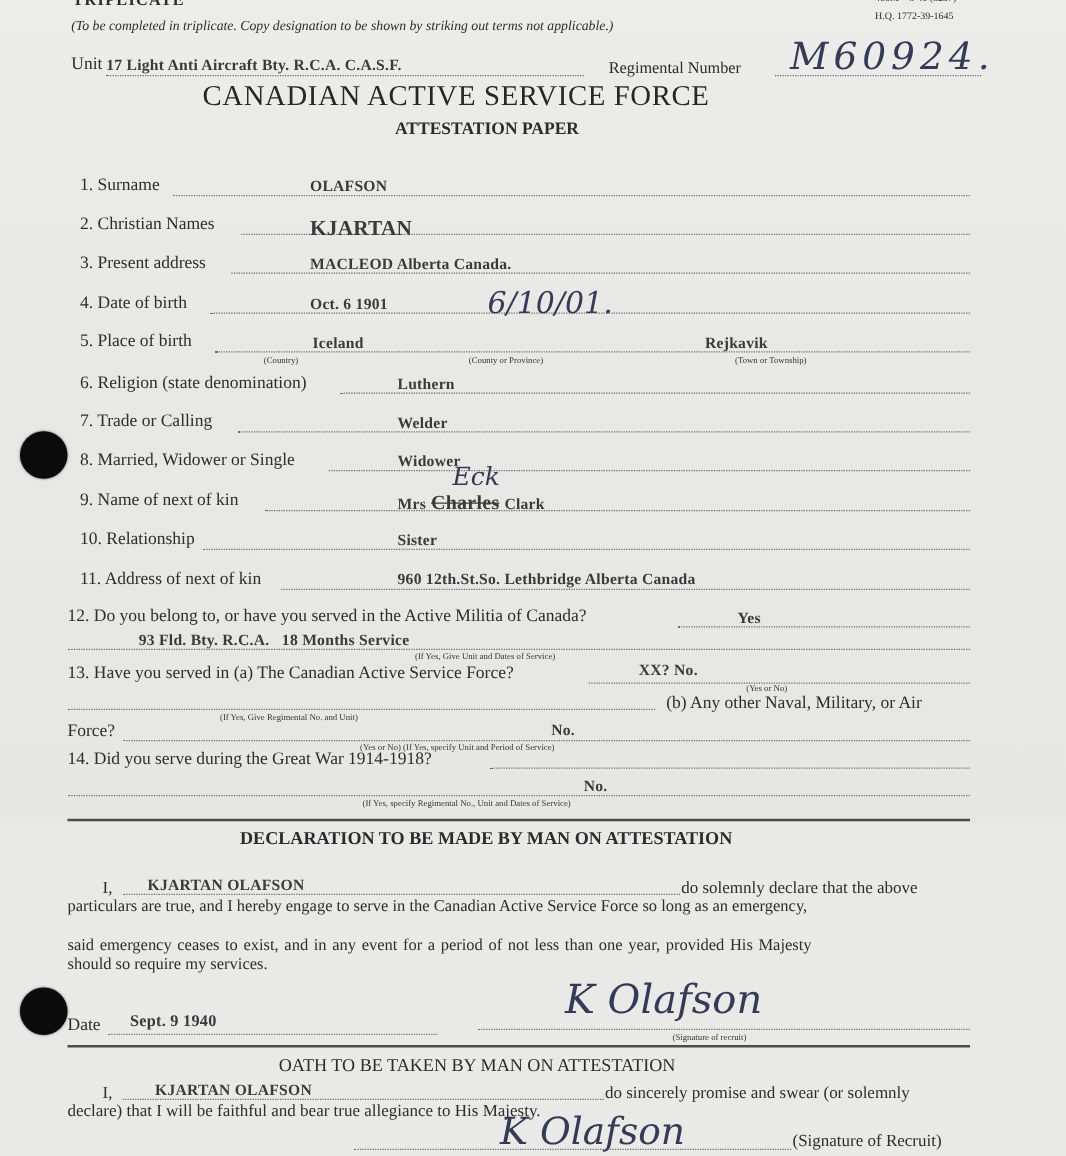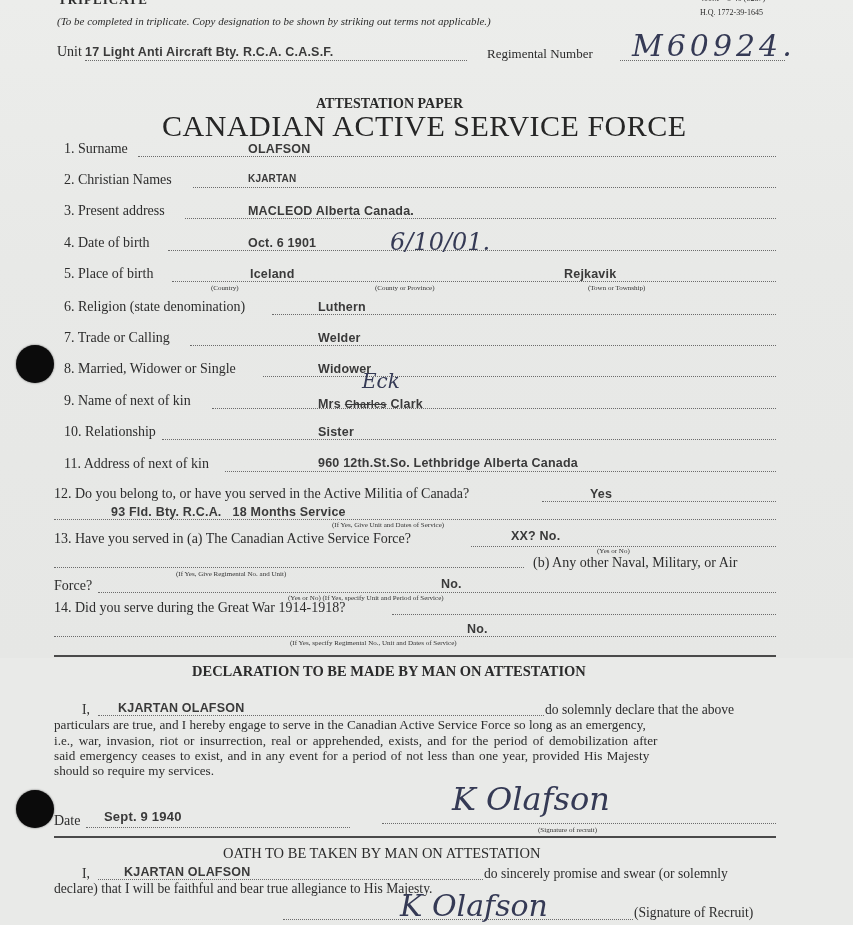--- a/index.html
+++ b/index.html
@@ -9,21 +9,21 @@
     font-family: "Liberation Serif", "DejaVu Serif", serif;
     color: #2b2b2b;
     position: relative;
   }
   .page {
     position: absolute; left: 0; top: 0; width: 853px; height: 658px;
     background: linear-gradient(180deg, #ecedeb 0%, #e8e9e7 40%, #e6e7e5 100%);
   }
   .abs { position: absolute; white-space: nowrap; }
   .serif { font-family: "Liberation Serif", "DejaVu Serif", serif; }
-  .type { font-family: Liberation Sans, sans-serif; font-weight: bold; color: #3a3a3a; letter-spacing: 0.2px; }
+  .type { font-family: Liberation Serif, serif; font-weight: bold; color: #3a3a3a; letter-spacing: 0.2px; }
   .hand { font-family: "DejaVu Serif", serif; font-style: italic; color: #353a55; }
   .small { font-size: 7px; color: #333; }
   .dots { position: absolute; border-bottom: 1px dotted #6b6b6b; height: 0; }
   .rule { position: absolute; height: 2px; background: #4a4a4a; }
   .hole { position: absolute; width: 38px; height: 38px; border-radius: 50%; background: #0b0b0b; box-shadow: 0 0 2px #555; }
   .label { font-size: 14px; color: #2d2d2d; }
   .strike { text-decoration: line-through; }
   .body-text { font-size: 13.6px; line-height: 15px; color: #2d2d2d; }
 </style>
 </head>
@@ -39,30 +39,30 @@
   <div class="abs serif" style="left:700px; top:8px; font-size:8px;">H.Q. 1772-39-1645</div>
   <div class="abs serif" style="left:57px; top:15px; font-size:11px; font-style:italic;">(To be completed in triplicate.  Copy designation to be shown by striking out terms not applicable.)</div>
 
   <div class="abs serif" style="left:57px; top:44px; font-size:14px;">Unit</div>
   <div class="abs type" style="left:85px; top:45px; font-size:12.5px;">17 Light Anti Aircraft Bty. R.C.A. C.A.S.F.</div>
   <div class="dots" style="left:85px; top:60px; width:382px;"></div>
   <div class="abs serif" style="left:487px; top:46px; font-size:13px;">Regimental Number</div>
   <div class="dots" style="left:620px; top:60px; width:165px;"></div>
   <div class="abs hand" style="left:632px; top:28px; font-size:30px; letter-spacing:4px;">M60924.</div>
 
-  <div class="abs serif" style="left:162px; top:64px; font-size:30px; letter-spacing:0.5px; color:#262626;margin-top:45px;">CANADIAN ACTIVE SERVICE FORCE</div>
+  <div class="abs serif" style="left:162px; top:64px; font-size:23px; letter-spacing:0.5px; color:#262626;">CANADIAN ACTIVE SERVICE FORCE</div>
   <div class="abs serif" style="left:316px; top:96px; font-size:14px; font-weight:bold;">ATTESTATION PAPER</div>
 
   <div class="abs label" style="left:64px; top:141px;">1. Surname</div>
   <div class="dots" style="left:138px; top:156px; width:638px;"></div>
   <div class="abs type" style="left:248px; top:142px; font-size:12.5px;">OLAFSON</div>
 
   <div class="abs label" style="left:64px; top:172px;">2. Christian Names</div>
   <div class="dots" style="left:193px; top:187px; width:583px;"></div>
-  <div class="abs type" style="left:248px; top:173px; font-size:10px;">KJARTAN</div>
+  <div class="abs type" style="left:248px; top:173px; font-size:17px;">KJARTAN</div>
 
   <div class="abs label" style="left:64px; top:203px;">3. Present address</div>
   <div class="dots" style="left:185px; top:218px; width:591px;"></div>
   <div class="abs type" style="left:248px; top:204px; font-size:12.5px;">MACLEOD Alberta Canada.</div>
 
   <div class="abs label" style="left:64px; top:235px;">4. Date of birth</div>
   <div class="dots" style="left:168px; top:250px; width:608px;"></div>
   <div class="abs type" style="left:248px; top:236px; font-size:12.5px;">Oct. 6 1901</div>
   <div class="abs hand" style="left:390px; top:228px; font-size:24px;">6/10/01.</div>
 
@@ -83,21 +83,21 @@
   <div class="abs type" style="left:318px; top:331px; font-size:12.5px;">Welder</div>
 
   <div class="abs label" style="left:64px; top:361px;">8. Married, Widower or Single</div>
   <div class="dots" style="left:263px; top:376px; width:513px;"></div>
   <div class="abs type" style="left:318px; top:362px; font-size:12.5px;">Widower</div>
 
   <div class="abs label" style="left:64px; top:393px;">9. Name of next of kin</div>
   <div class="dots" style="left:212px; top:408px; width:564px;"></div>
   <div class="abs" style="left:318px; top:394px;">
     <span class="type" style="font-size:12.5px;">Mrs</span>
-    <span class="type strike" style="font-size:11px;margin-top:47px;">Charles</span>
+    <span class="type strike" style="font-size:16px;margin-top:47px;">Charles</span>
     <span class="type" style="font-size:12.5px;">Clark</span>
   </div>
   <div class="abs hand" style="left:362px; top:369px; font-size:20px;">Eck</div>
 
   <div class="abs label" style="left:64px; top:424px;">10. Relationship</div>
   <div class="dots" style="left:162px; top:439px; width:614px;"></div>
   <div class="abs type" style="left:318px; top:425px; font-size:12.5px;">Sister</div>
 
   <div class="abs label" style="left:64px; top:456px;">11. Address of next of kin</div>
   <div class="dots" style="left:225px; top:471px; width:551px;"></div>
@@ -129,21 +129,20 @@
   <div class="abs small serif" style="left:290px; top:639px;">(If Yes, specify Regimental No., Unit and Dates of Service)</div>
 
   <div class="rule" style="left:54px; top:655px; width:722px;"></div>
 
   <div class="abs serif" style="left:192px; top:663px; font-size:14.5px; font-weight:bold;">DECLARATION TO BE MADE BY MAN ON ATTESTATION</div>
   <div class="abs body-text" style="left:82px; top:702px;">I,</div>
   <div class="dots" style="left:98px; top:715px; width:446px;"></div>
   <div class="abs type" style="left:118px; top:701px; font-size:12.5px;">KJARTAN OLAFSON</div>
   <div class="abs body-text" style="left:545px; top:702px;">do solemnly declare that the above</div>
   <div class="abs body-text" style="left:54px; top:717px; font-size:13.2px;">particulars are true, and I hereby engage to serve in the Canadian Active Service Force so long as an emergency,</div>
-  <div class="abs body-text" style="left:54px; top:733px; font-size:13.2px; word-spacing:2px;">i.e., war, invasion, riot or insurrection, real or apprehended, exists, and for the period of demobilization after</div>
   <div class="abs body-text" style="left:54px; top:748px; font-size:13.2px; word-spacing:1.2px;">said emergency ceases to exist, and in any event for a period of not less than one year, provided His Majesty</div>
   <div class="abs body-text" style="left:54px; top:763px; font-size:13.2px;">should so require my services.</div>
 
   <div class="abs body-text" style="left:54px; top:813px; font-size:14px;">Date</div>
   <div class="dots" style="left:86px; top:827px; width:264px;"></div>
   <div class="abs type" style="left:104px; top:809px; font-size:13px;">Sept. 9 1940</div>
   <div class="dots" style="left:382px; top:823px; width:394px;"></div>
   <div class="abs hand" style="left:452px; top:780px; font-size:32px;">K Olafson</div>
   <div class="abs small serif" style="left:538px; top:826px;">(Signature of recruit)</div>
 

